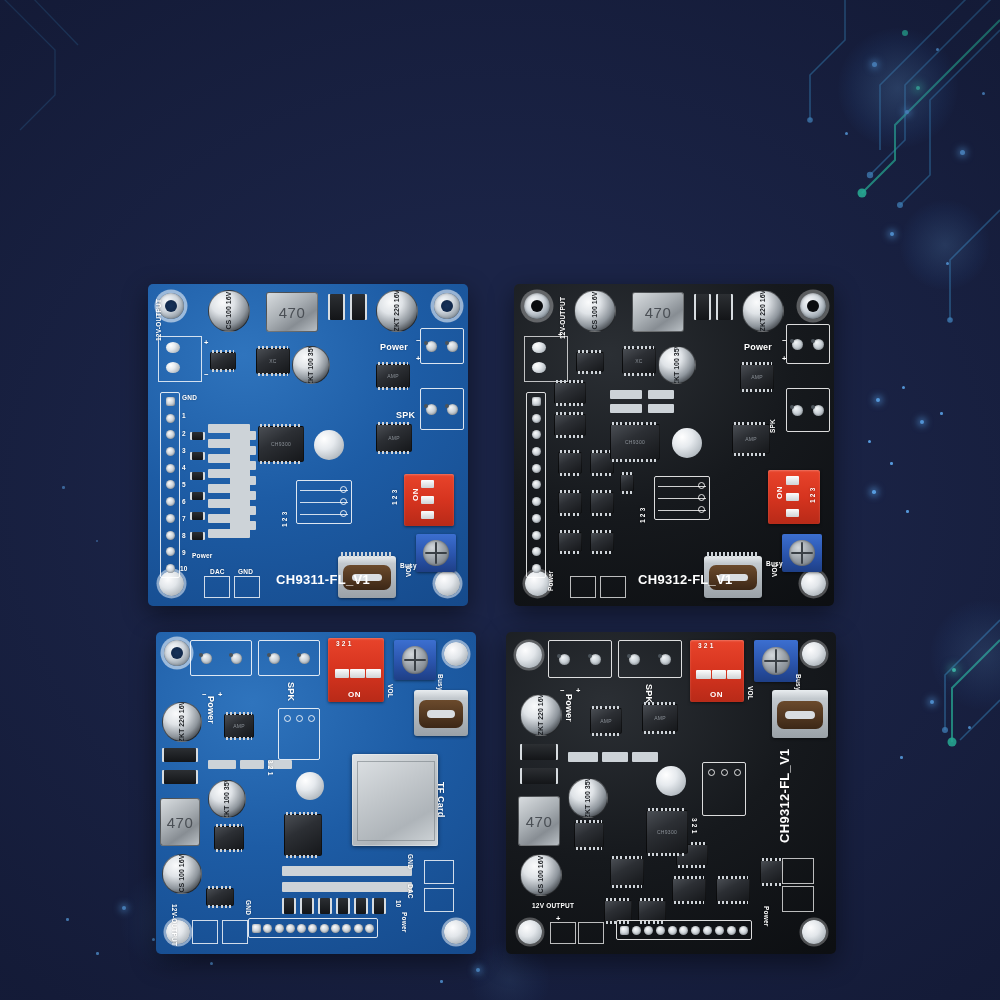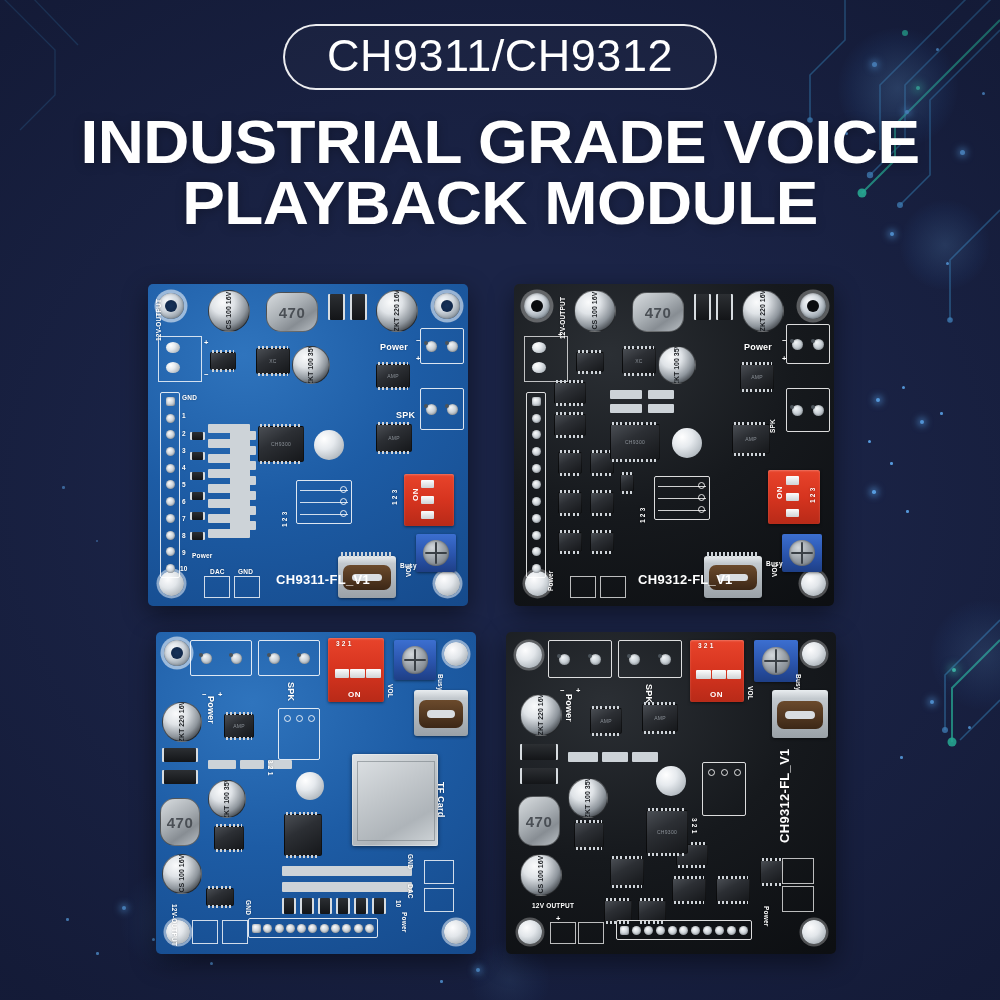--- a/index.html
+++ b/index.html
@@ -126,25 +126,25 @@
     border:1px solid rgba(0,0,0,0.5);
     display:flex; align-items:center; justify-content:center;
     overflow:hidden;
   }
   .cap .ctxt {
     color:#1a1d21; font-size:7px; font-weight:bold; line-height:1.02;
     text-align:center; transform:rotate(-90deg); white-space:nowrap;
   }
 
   .inductor {
-    position:absolute; border-radius:15px;
+    position:absolute; border-radius:3px;
     background:linear-gradient(145deg, #d8dcdf 0%, #a8aeb3 45%, #878d93 70%, #b9bfc4 100%);
     border:1px solid rgba(0,0,0,0.45);
     display:flex; align-items:center; justify-content:center;
-    color:#4a4f55; font-size:15px; font-weight:bold; letter-spacing:0.5px;
+    color:#4a4f55; font-size:15px; font-weight:normal; letter-spacing:0.5px;
   }
 
   .ic {
     position:absolute; border-radius:2px;
     background:linear-gradient(150deg, #4a4e54 0%, #2c2f34 40%, #16181b 100%);
     border:1px solid rgba(0,0,0,0.6);
   }
   .ic::before, .ic::after {
     content:""; position:absolute; left:1px; right:1px; height:3px;
     background:repeating-linear-gradient(to right, #cfd4d9 0 2px, transparent 2px 4.2px);
@@ -381,29 +381,20 @@
     <div class="pt" style="left:210px;top:962px;width:3px;height:3px;"></div>
     <div class="pt glow" style="left:476px;top:968px;width:4px;height:4px;"></div>
     <div class="pt" style="left:512px;top:944px;width:3px;height:3px;"></div>
     <div class="pt" style="left:440px;top:980px;width:2.5px;height:2.5px;"></div>
     <div class="pt" style="left:62px;top:486px;width:2.5px;height:2.5px;opacity:.6;"></div>
     <div class="pt" style="left:96px;top:540px;width:2px;height:2px;opacity:.5;"></div>
   </div>
 
   <div class="bg-vignette"></div>
 
-  <div id="header">
-    <div class="badge-wrap">
-      <div class="badge">CH9311/CH9312</div>
-    </div>
-    <div class="headline">
-      <span>INDUSTRIAL GRADE VOICE</span>
-      <span class="l2">PLAYBACK MODULE</span>
-    </div>
-  </div>
 
   <div id="boards">
 
     <div class="board-slot slot-tl">
       <div class="pcb blue">
         <div class="pcb-inner">
 
           <div class="hole ring" style="left:10px;top:9px;width:26px;height:26px;"></div>
           <div class="hole ring" style="left:286px;top:9px;width:26px;height:26px;"></div>
           <div class="screwhole" style="left:11px;top:287px;width:25px;height:25px;"></div>

